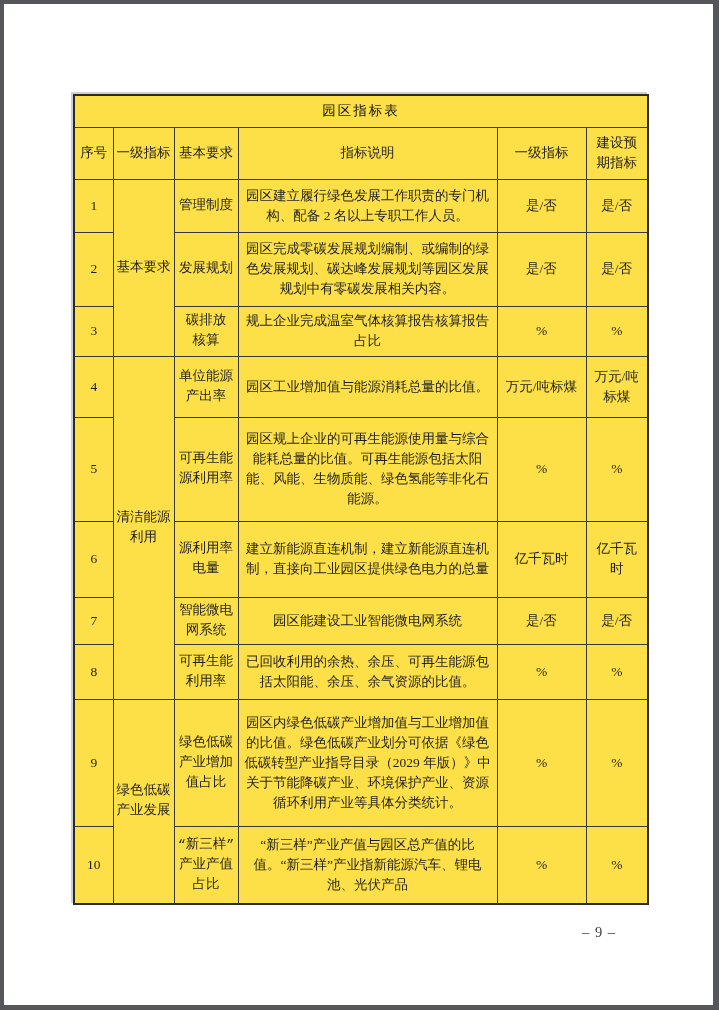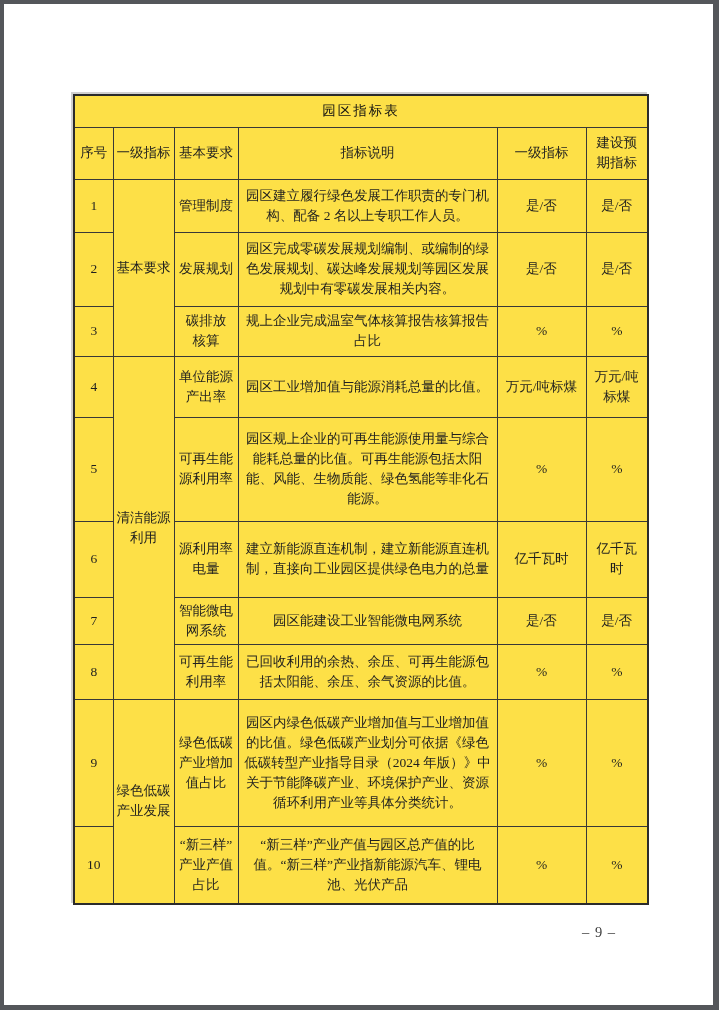--- a/index.html
+++ b/index.html
@@ -28,21 +28,21 @@
   }
   .title-row{height:32px;}
   .title-cell{font-size:17px;font-weight:bold;letter-spacing:2px;color:#111;}
   .header-row{height:52px;padding-left:24px;}
   .pre{white-space:pre-line;}
   .no-cell{font-size:14px;}
   .desc-cell{
     text-align:justify;text-justify:inter-ideograph;
     font-size:14px;line-height:20.5px;padding:3px 6px;
   }
-  .group-cell,.level2-cell{padding:2px 1px;}
+  .group-cell,.level2-cell{padding:2px 1px;font-family:Liberation Mono, monospace;}
   .unit-cell{padding:2px 2px;}
   
   #table-body tr:nth-child(1){height:53px;}
   #table-body tr:nth-child(2){height:74px;}
   #table-body tr:nth-child(3){height:50px;}
   #table-body tr:nth-child(4){height:61px;}
   #table-body tr:nth-child(5){height:104px;}
   #table-body tr:nth-child(6){height:76px;}
   #table-body tr:nth-child(7){height:47px;}
   #table-body tr:nth-child(8){height:55px;}
@@ -150,21 +150,21 @@
           <td class="unit-cell">%</td>
           <td class="unit-cell pre">%</td>
         </tr>
         <tr>
           <td class="no-cell">9</td>
           <td class="group-cell pre" rowspan="2">绿色低碳
 产业发展</td>
           <td class="level2-cell pre">绿色低碳
 产业增加
 值占比</td>
-          <td class="desc-cell">园区内绿色低碳产业增加值与工业增加值的比值。绿色低碳产业划分可依据《绿色低碳转型产业指导目录（2024 年版）》中关于节能降碳产业、环境保护产业、资源循环利用产业等具体分类统计。</td>
+          <td class="desc-cell">园区内绿色低碳产业增加值与工业增加值的比值。绿色低碳产业划分可依据《绿色低碳转型产业指导目录（2029 年版）》中关于节能降碳产业、环境保护产业、资源循环利用产业等具体分类统计。</td>
           <td class="unit-cell">%</td>
           <td class="unit-cell pre">%</td>
         </tr>
         <tr>
           <td class="no-cell">10</td>
           <td class="level2-cell pre">“新三样”
 产业产值
 占比</td>
           <td class="desc-cell">“新三样”产业产值与园区总产值的比值。“新三样”产业指新能源汽车、锂电池、光伏产品</td>
           <td class="unit-cell">%</td>

